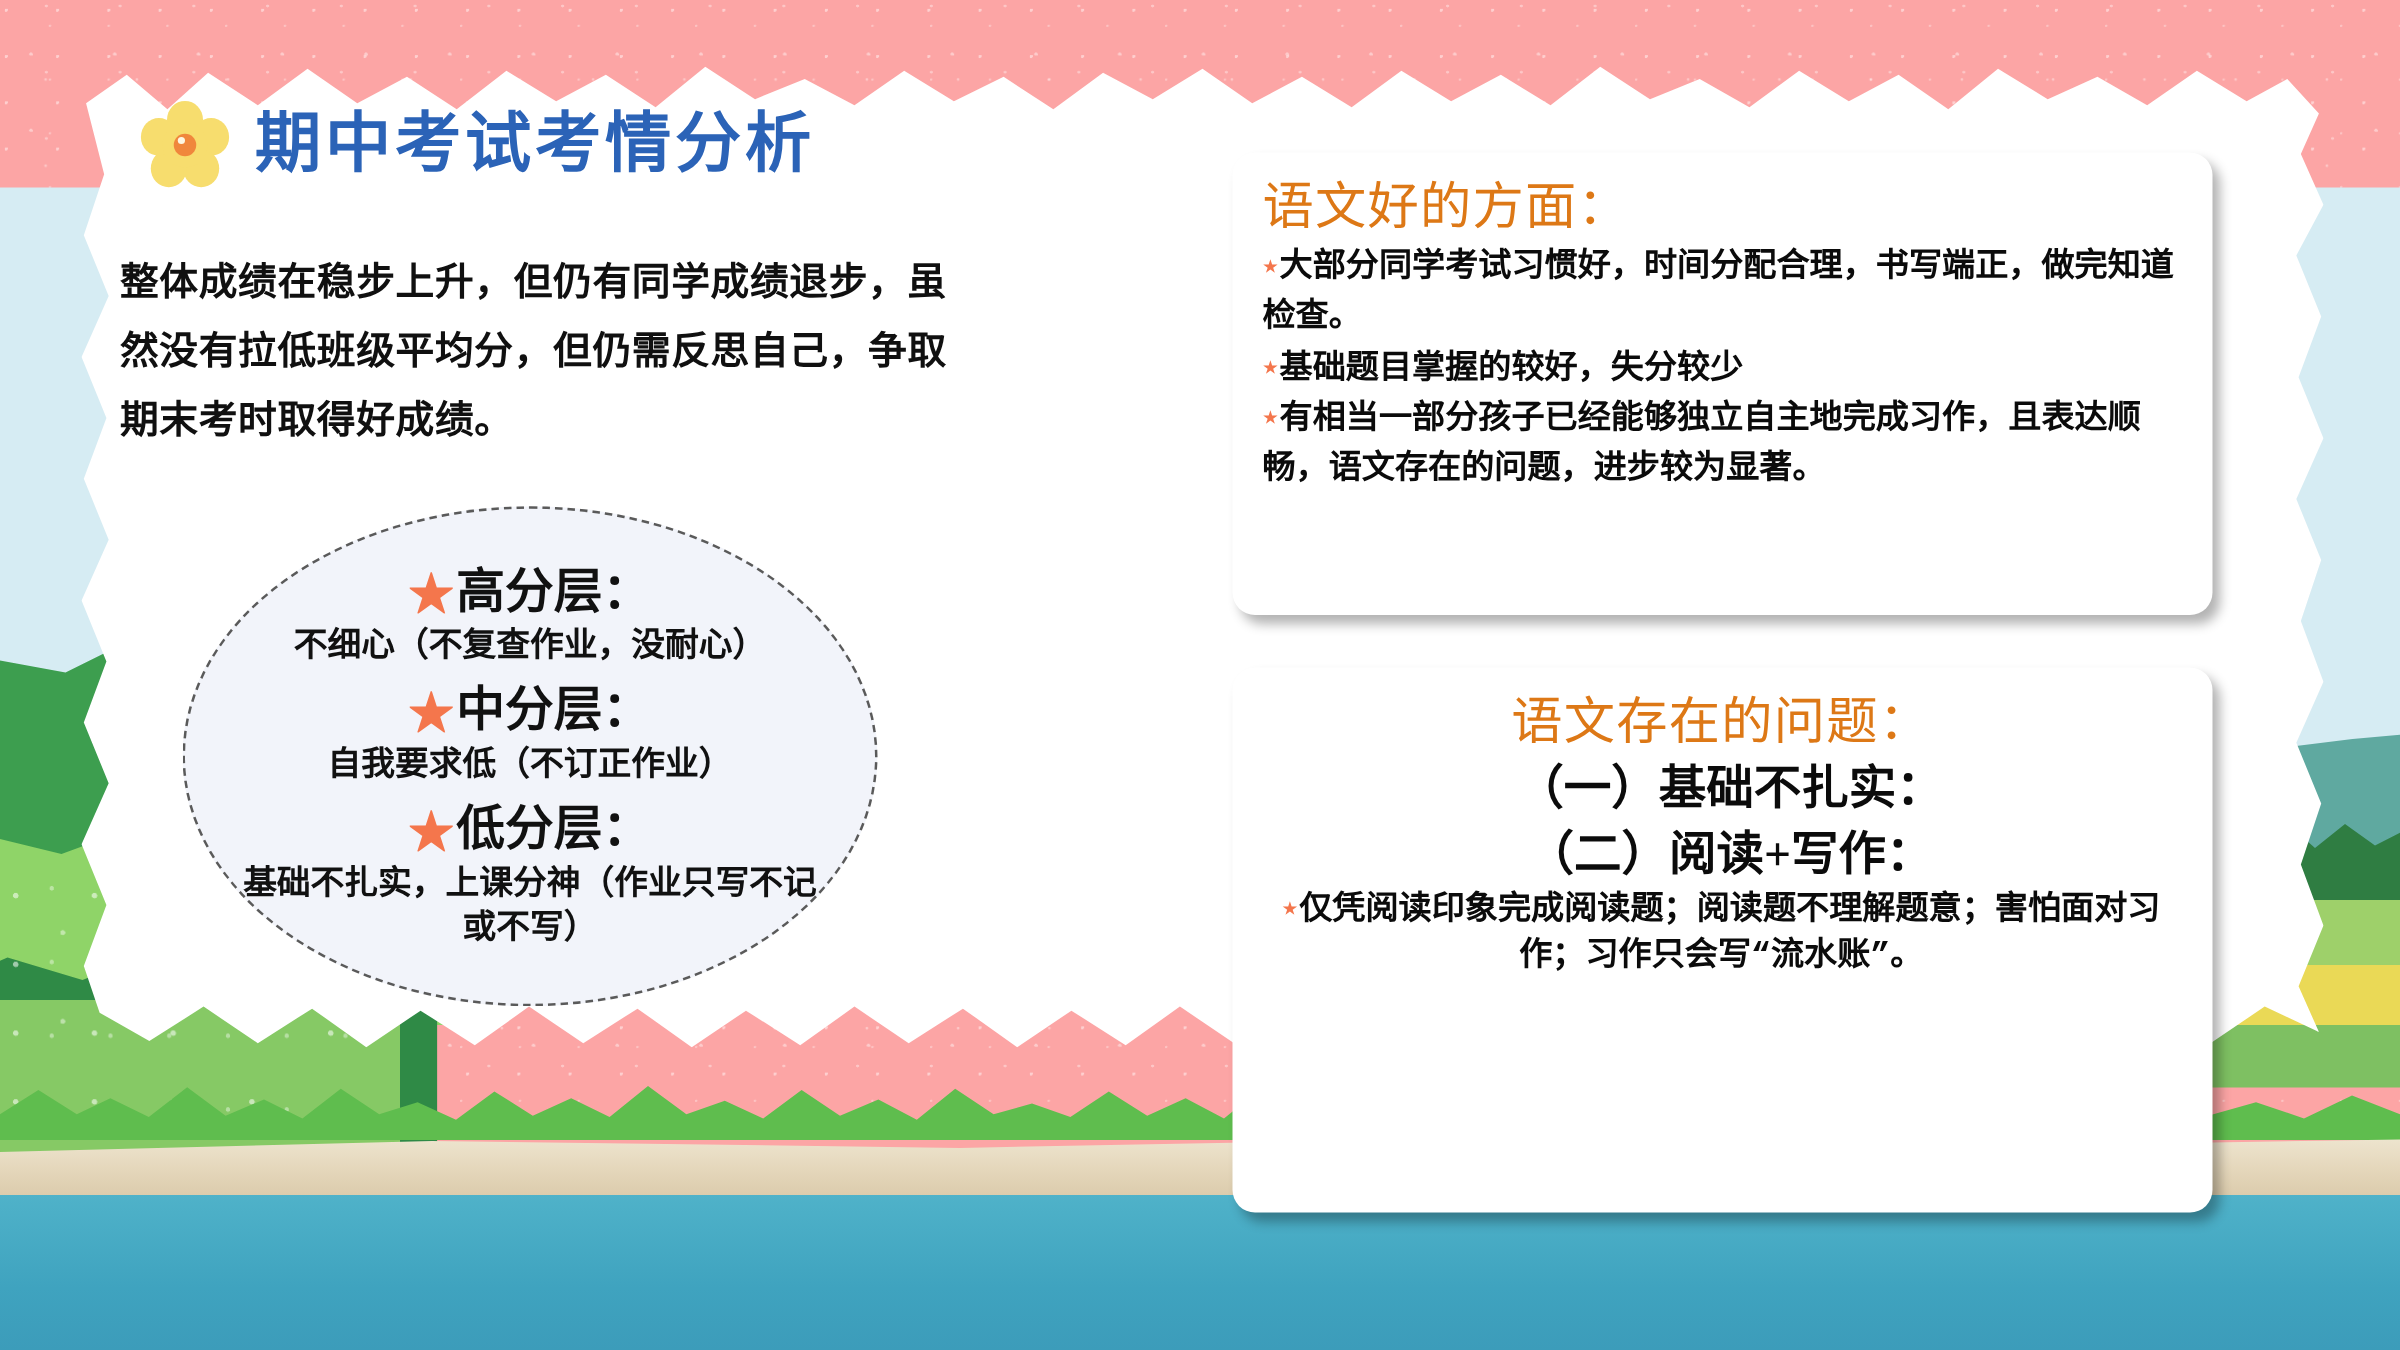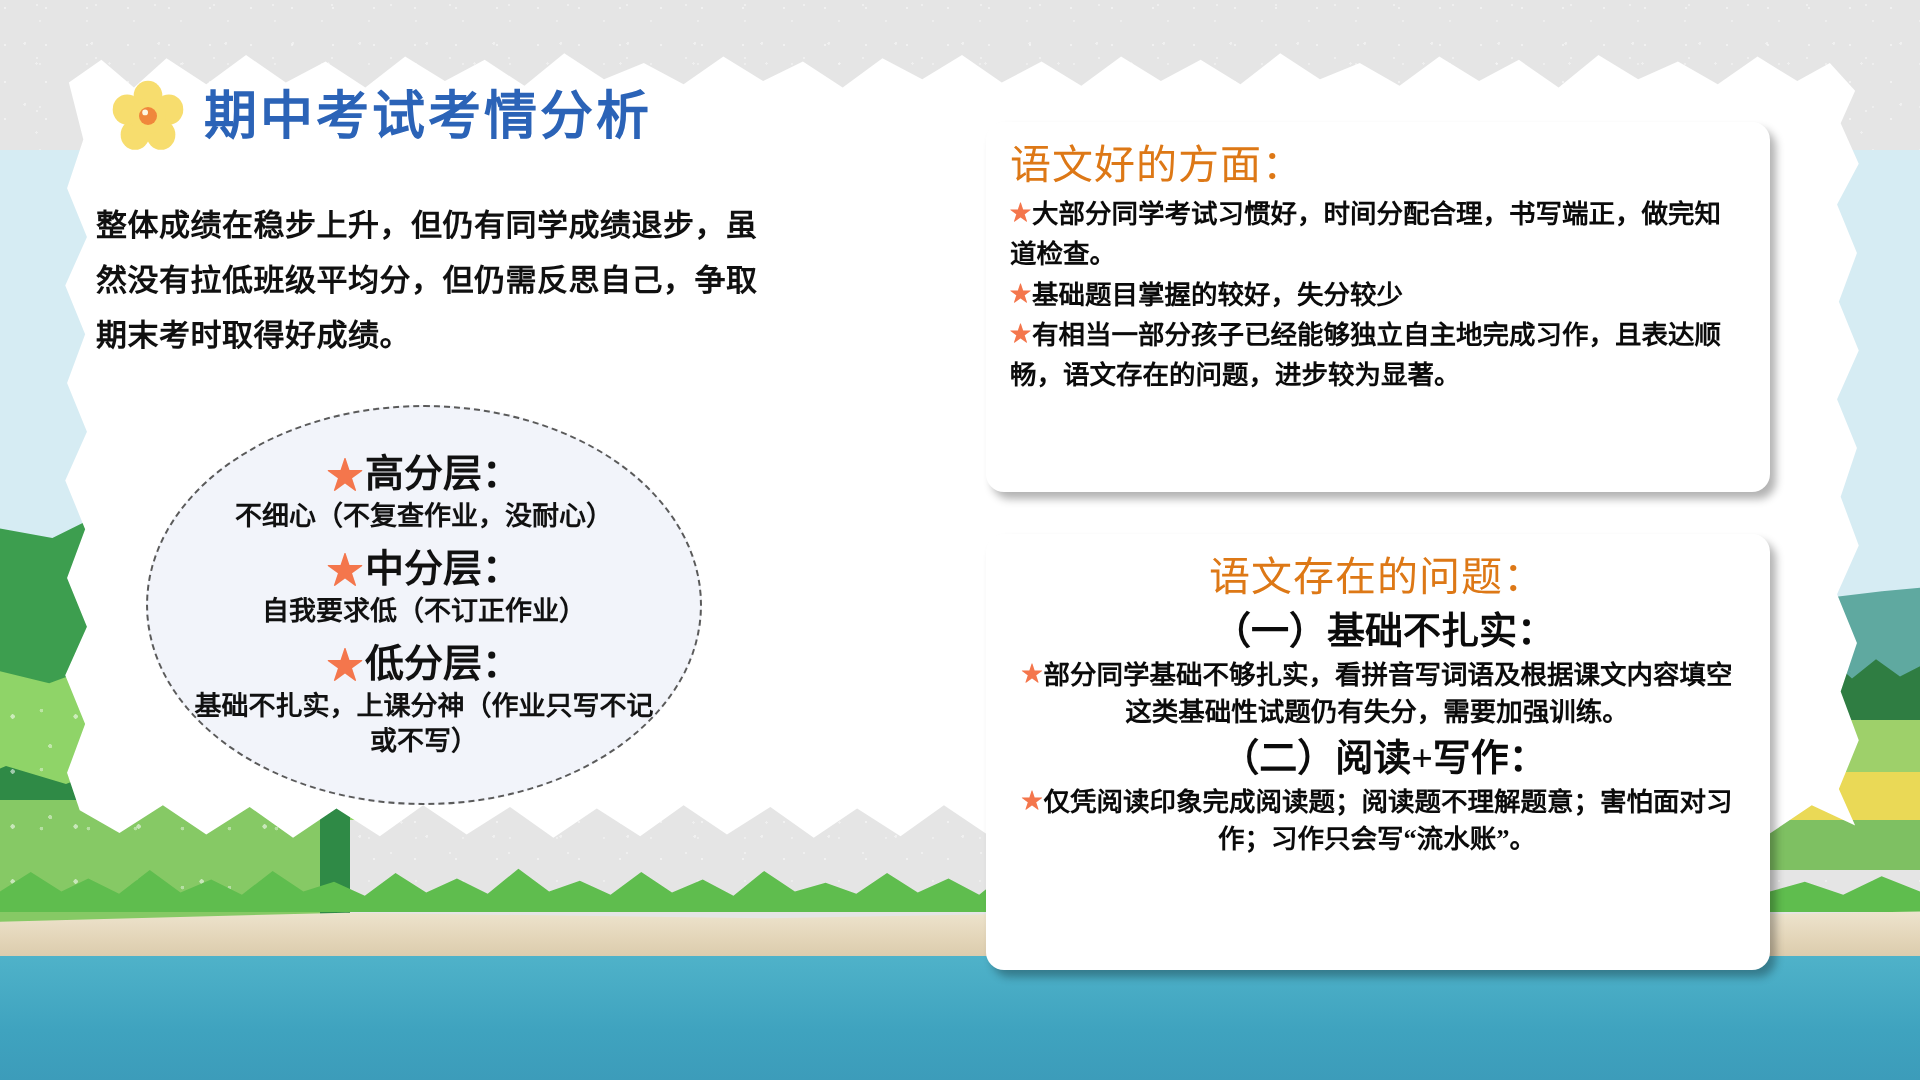--- a/index.html
+++ b/index.html
@@ -10,21 +10,21 @@
     height: 1080px;
     overflow: hidden;
     font-family: "Liberation Serif", "DejaVu Serif", serif;
   }
 
   
   #scene {
     position: relative;
     width: 1920px;
     height: 1080px;
-    background: #e5e5e5;
+    background: #fca5a5;
     overflow: hidden;
   }
   
   #sky-texture {
     position: absolute; inset: 0;
     background-image:
       radial-gradient(circle at 12% 22%, rgba(255,255,255,.55) 0 1.2px, transparent 1.4px),
       radial-gradient(circle at 63% 9%,  rgba(255,255,255,.45) 0 1.0px, transparent 1.3px),
       radial-gradient(circle at 37% 71%, rgba(255,255,255,.50) 0 1.3px, transparent 1.5px),
       radial-gradient(circle at 85% 48%, rgba(255,255,255,.40) 0 1.0px, transparent 1.2px),
@@ -248,21 +248,21 @@
     line-height: 1.22;
     margin-bottom: 4px;
     font-family: "Liberation Serif", "DejaVu Serif", serif;
   }
   .bullet-line {
     font-size: 26.5px;
     font-weight: 700;
     color: #0b0b0b;
     line-height: 1.40;
     letter-spacing: 0px;
-    font-family: Liberation Serif, serif;
+    font-family: Liberation Mono, monospace;
   }
   #card-strengths .bullet-line { line-height: 1.52; }
   .b-star {
     color: #f4764c;
     font-size: 21px;
     line-height: 1;
     vertical-align: 3px;
     margin-right: 1px;
   }
   .sub-head {
@@ -351,23 +351,20 @@
     </div>
     <div class="bullet-line">
       <span class="b-star">★</span><span>有相当一部分孩子已经能够独立自主地完成习作，且表达顺畅，语文存在的问题，进步较为显著。</span>
     </div>
   </div>
 
   <div class="info-card" id="card-problems">
     <div class="card-title">语文存在的问题：</div>
 
     <div class="sub-head">（一）基础不扎实：</div>
-    <div class="bullet-line">
-      <span class="b-star">★</span><span>部分同学基础不够扎实，看拼音写词语及根据课文内容填空这类基础性试题仍有失分，需要加强训练。</span>
-    </div>
 
     <div class="sub-head tight">（二）阅读+写作：</div>
     <div class="bullet-line">
       <span class="b-star">★</span><span>仅凭阅读印象完成阅读题；阅读题不理解题意；害怕面对习作；习作只会写“流水账”。</span>
     </div>
   </div>
 
 </div>
 
 </body></html>

